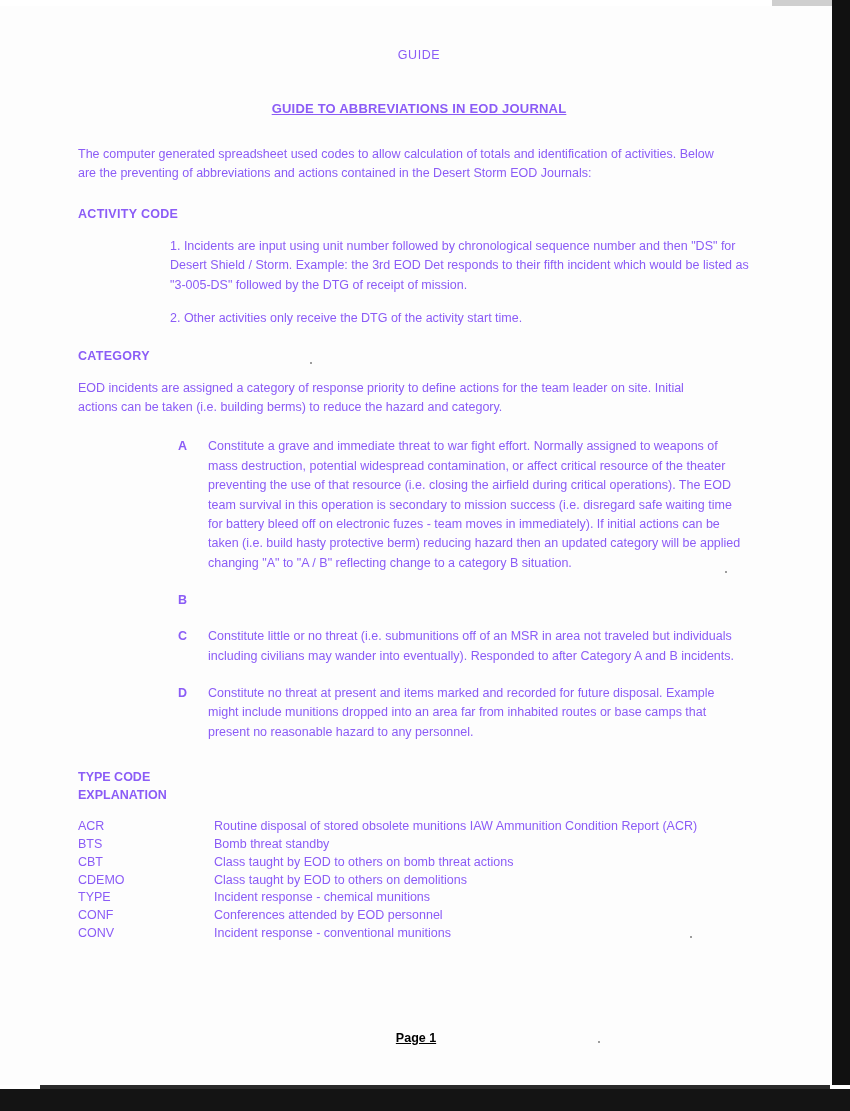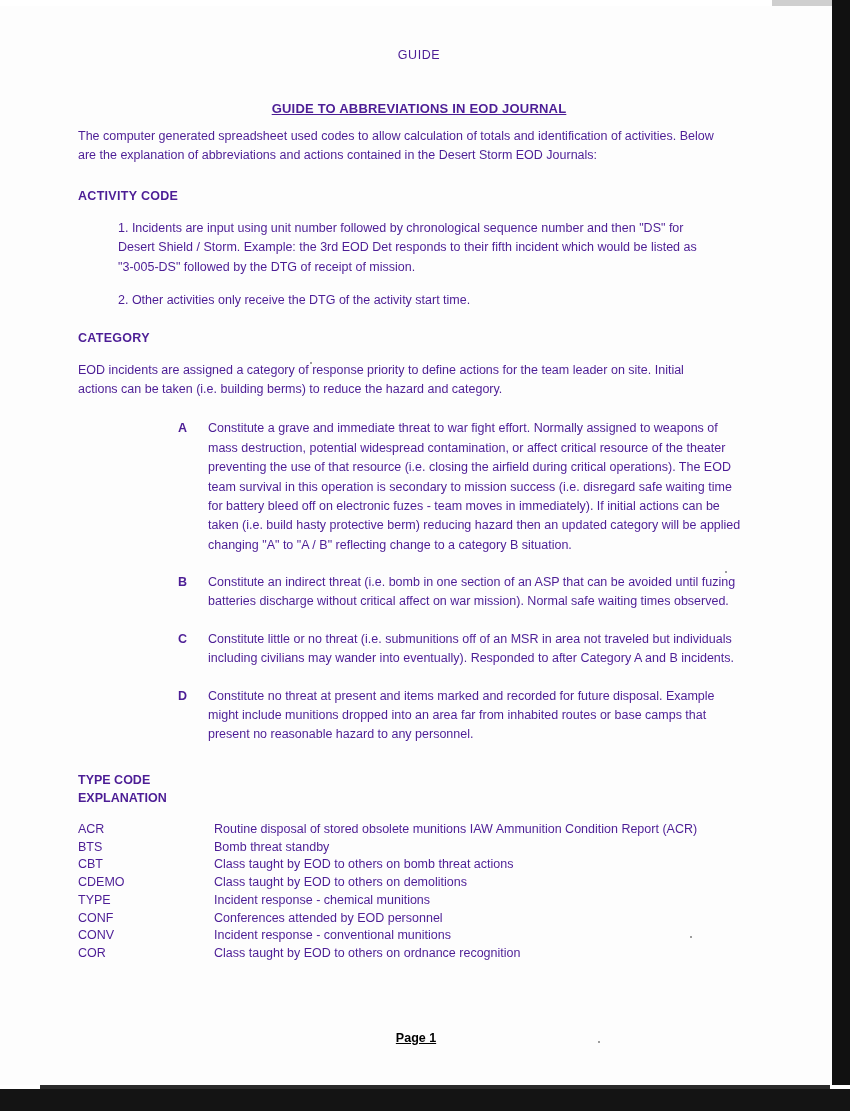--- a/index.html
+++ b/index.html
@@ -61,53 +61,53 @@
     height: 1079px;
     background: #fdfdfd;
   }
   .content {
     position: absolute;
     top: 0;
     left: 0;
     width: 832px;
     padding: 40px 72px 0 78px;
     box-sizing: border-box;
-    color: #4c1d95;
+    color: #8b5cf6;
     font-size: 12.5px;
     line-height: 1.45;
   }
   .doc-head {
     text-align: center;
     font-size: 12.5px;
     letter-spacing: 0.6px;
     margin-bottom: 36px;
   }
   .doc-title {
     text-align: center;
     font-weight: bold;
     font-size: 13px;
     text-decoration: underline;
     letter-spacing: 0.2px;
-    margin-bottom: 8px;
+    margin-bottom: 26px;
   }
   .intro {
     font-size: 12.5px;
     line-height: 1.52;
     margin-bottom: 22px;
     max-width: 645px;
   }
   .section-head {
     font-weight: bold;
     font-size: 12.5px;
     letter-spacing: 0.3px;
     margin-top: 18px;
     margin-bottom: 14px;
   }
   .numbered {
-    margin-left: 40px;
+    margin-left: 92px;
     max-width: 595px;
     line-height: 1.55;
     margin-bottom: 14px;
   }
   .cat-intro {
     max-width: 640px;
     line-height: 1.55;
     margin-bottom: 20px;
   }
   .cat-row {
@@ -161,38 +161,37 @@
 <body>
 
 <div class="page">
   <div class="sheet">
     <div class="content">
 
       <div class="doc-head">GUIDE</div>
 
       <div class="doc-title">GUIDE TO ABBREVIATIONS IN  EOD JOURNAL</div>
 
-      <div class="intro">The computer generated spreadsheet used codes to allow calculation of totals and identification of activities.  Below are the explanation of abbreviations and actions contained in the Desert Storm EOD Journals:</div>
+      <div class="intro">The computer generated spreadsheet used codes to allow calculation of totals and identification of activities.  Below are the preventing of abbreviations and actions contained in the Desert Storm EOD Journals:</div>
 
       <div class="section-head">ACTIVITY CODE</div>
 
       <div class="numbered">1.  Incidents are input using unit number followed by chronological sequence number and then "DS" for Desert Shield / Storm.  Example: the 3rd EOD Det responds to their fifth incident which would be listed as "3-005-DS" followed by the DTG of receipt of mission.</div>
       <div class="numbered">2.  Other activities only receive the DTG of the activity start time.</div>
 
       <div class="section-head">CATEGORY</div>
 
       <div class="cat-intro">EOD incidents are assigned a category of response priority to define actions for the team leader on site.  Initial actions can be taken (i.e. building berms) to reduce the hazard and category.</div>
 
       <div class="cat-row">
         <div class="cat-letter">A</div>
         <div class="cat-text">Constitute a grave and immediate threat to war fight effort.  Normally assigned to weapons of mass destruction, potential widespread contamination, or affect critical resource of the theater preventing the use of that resource (i.e. closing the airfield during critical operations).  The EOD team survival in this operation is secondary to mission success (i.e. disregard safe waiting time for battery bleed off on electronic fuzes - team moves in immediately).  If initial actions can be taken (i.e. build hasty protective berm) reducing hazard then an updated category will be applied changing "A" to "A / B" reflecting change to a category B situation.</div>
       </div>
       <div class="cat-row">
         <div class="cat-letter">B</div>
-        <div class="cat-text">Constitute an indirect threat (i.e. bomb in one section of an ASP that can be avoided until fuzing batteries discharge without critical affect on war mission).  Normal safe waiting times observed.</div>
       </div>
       <div class="cat-row">
         <div class="cat-letter">C</div>
         <div class="cat-text">Constitute little or no threat (i.e. submunitions off of an MSR in area not traveled but individuals including civilians may wander into eventually).  Responded to after Category A and B incidents.</div>
       </div>
       <div class="cat-row">
         <div class="cat-letter">D</div>
         <div class="cat-text">Constitute no threat at present and items marked and recorded for future disposal. Example might include munitions dropped into an area far from inhabited routes or base camps that present no reasonable hazard to any personnel.</div>
       </div>
 
@@ -221,24 +220,20 @@
         <div class="c1">TYPE</div>
         <div class="c2">Incident response - chemical munitions</div>
       </div>
       <div class="type-row">
         <div class="c1">CONF</div>
         <div class="c2">Conferences attended by EOD personnel</div>
       </div>
       <div class="type-row">
         <div class="c1">CONV</div>
         <div class="c2">Incident response - conventional munitions</div>
-      </div>
-      <div class="type-row">
-        <div class="c1">COR</div>
-        <div class="c2">Class taught by EOD to others on ordnance recognition</div>
       </div>
 
     </div>
 
     <div class="page-num">Page 1</div>
 
     <div class="speck" style="top:356px; left:310px;"></div>
     <div class="speck" style="top:565px; left:725px;"></div>
     <div class="speck" style="top:930px; left:690px;"></div>
     <div class="speck" style="top:1035px; left:598px;"></div>

